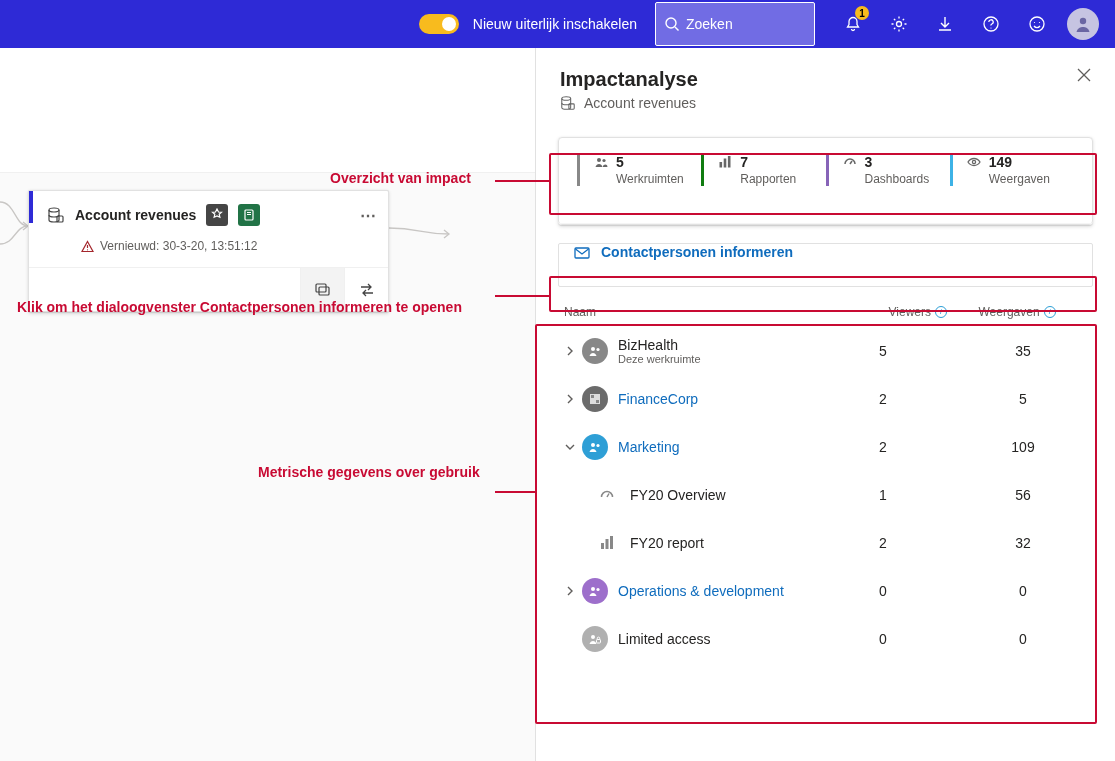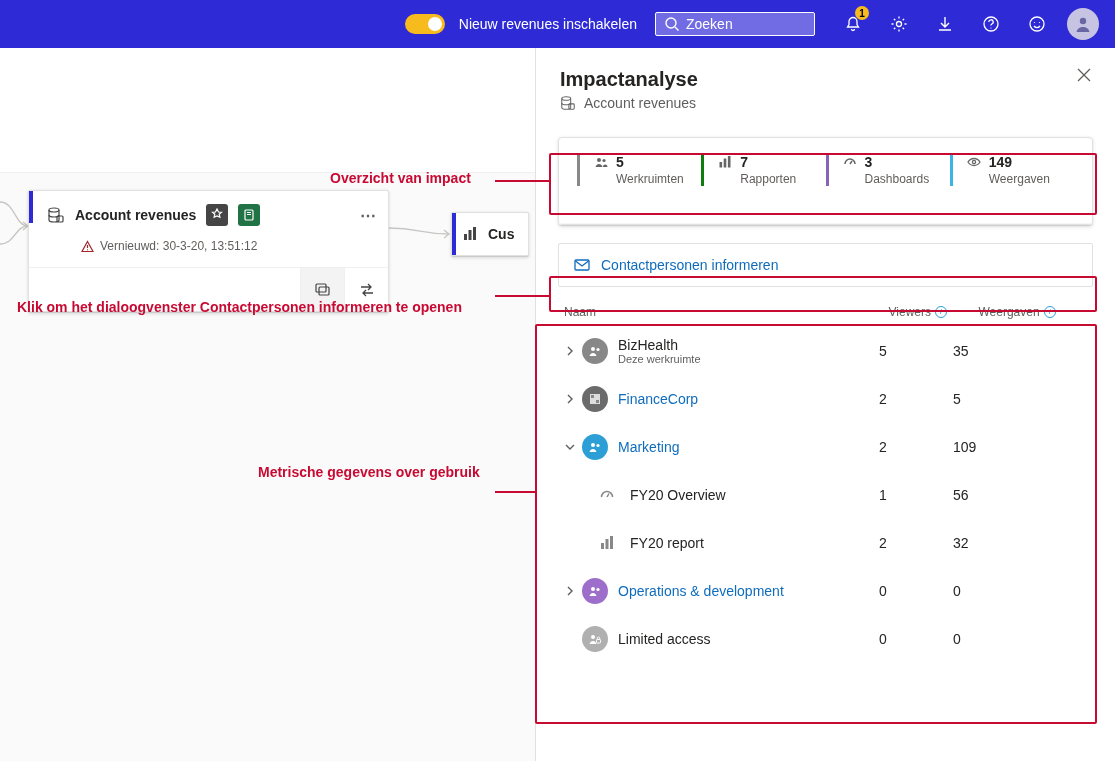--- a/index.html
+++ b/index.html
@@ -20,21 +20,21 @@
   }
   *{box-sizing:border-box;font-family:"Segoe UI","Segoe UI Web",Arial,sans-serif;}
   body{margin:0;width:1115px;height:761px;background:#fff;overflow:hidden;color:var(--text);}
 
   
   .topbar{height:48px;width:100%;background:var(--topbar-bg);display:flex;align-items:center;padding:0 16px 0 0;color:#fff;gap:6px;}
   .topbar .spacer{flex:1;}
   .toggle{width:40px;height:20px;border-radius:10px;background:var(--accent-yellow);position:relative;margin-right:8px;}
   .toggle::after{content:"";position:absolute;right:3px;top:3px;width:14px;height:14px;border-radius:50%;background:#fff;}
   .topbar .label{font-size:14px;margin-right:12px;}
-  .searchbox{width:160px;height:24px;background:var(--search-bg);border:1px solid #fff;border-radius:2px;display:flex;align-items:center;padding:0 8px;gap:6px;color:#fff;font-size:14px;margin-right:12px;}
+  .searchbox{width:160px;height:44px;background:var(--search-bg);border:1px solid #fff;border-radius:2px;display:flex;align-items:center;padding:0 8px;gap:6px;color:#fff;font-size:14px;margin-right:12px;}
   .topicon{width:40px;height:48px;display:flex;align-items:center;justify-content:center;position:relative;}
   .badge{position:absolute;top:6px;right:4px;min-width:14px;height:14px;border-radius:7px;background:var(--accent-yellow);color:#000;font-size:10px;font-weight:600;display:flex;align-items:center;justify-content:center;padding:0 3px;}
   .avatar{width:32px;height:32px;border-radius:50%;background:#C6C4E2;display:flex;align-items:center;justify-content:center;margin-left:4px;}
   svg{display:block;}
 
   
   .canvas{position:absolute;left:0;top:48px;right:0;bottom:0;background:#fff;}
   .canvas-inner{position:absolute;left:0;top:124px;right:0;bottom:0;background:#FAFAFA;border-top:1px solid #F0F0F0;}
 
   
@@ -66,56 +66,56 @@
 
   
   .ovcard{margin:26px 22px 0 22px;border:1px solid var(--panel-border);border-radius:4px;box-shadow:var(--card-shadow);}
   .ovstrip{display:flex;align-items:stretch;padding:16px 18px;gap:0;}
   .ovitem{flex:1;border-left:3px solid;padding:0 14px;display:flex;flex-direction:column;gap:2px;}
   .ovitem .top{display:flex;align-items:center;gap:8px;font-size:14px;font-weight:600;}
   .ovitem .btm{font-size:12px;color:var(--text-muted);padding-left:22px;}
   .ovempty{height:22px;border-bottom:1px solid #F5F5F5;}
 
   
-  .notify{margin:18px 22px 0 22px;height:44px;border:1px solid var(--panel-border);border-radius:2px;display:flex;align-items:center;gap:10px;padding:0 14px;font-size:14px;color:var(--link);}
+  .notify{margin:18px 22px 0 22px;height:44px;border:1px solid var(--panel-border);border-radius:2px;display:flex;align-items:flex-start;gap:10px;padding:0 14px;font-size:14px;color:var(--link);font-weight:bold;}
   .notify svg{color:var(--link);}
 
   
   .tblhdr{display:flex;align-items:center;margin:18px 22px 0 22px;padding:0 6px 8px 6px;font-size:12px;color:var(--text-muted);}
   .c-name{flex:1;}
   .c-viewers{width:140px;text-align:center;display:flex;align-items:center;justify-content:flex-end;gap:4px;}
   .c-views{width:140px;text-align:center;display:flex;align-items:center;justify-content:center;gap:4px;}
   .infcirc{width:12px;height:12px;border:1px solid #2E9FD6;border-radius:50%;display:inline-flex;align-items:center;justify-content:center;font-size:8px;color:#2E9FD6;font-style:italic;line-height:1;}
 
   .tblbody{margin:0 22px;}
   .trow{display:flex;align-items:center;height:48px;font-size:14px;}
   .trow .exp{width:24px;display:flex;justify-content:center;color:#605E5C;}
   .trow .ws{width:26px;height:26px;border-radius:50%;display:flex;align-items:center;justify-content:center;margin-right:10px;color:#fff;}
   .trow.sub{padding-left:36px;}
   .trow.sub .ws{background:transparent;}
   .trow .namecol{flex:1;display:flex;flex-direction:column;justify-content:center;}
   .trow .namecol .n{color:var(--link);}
   .trow .namecol .n.black{color:var(--text);}
   .trow .namecol .s{font-size:11px;color:var(--text-muted);}
   .trow .vcol{width:140px;text-align:center;}
-  .trow .wcol{width:140px;}
+  .trow .wcol{width:140px;text-align:center;}
 
   
   .callout-box{position:absolute;border:2px solid var(--callout-red);border-radius:2px;pointer-events:none;}
   .callout-text{position:absolute;color:var(--callout-red);font-size:14px;font-weight:600;text-align:right;white-space:nowrap;}
   .callout-line{position:absolute;height:2px;background:var(--callout-red);}
 
 </style>
 </head>
 <body>
 
 <div class="topbar">
   <div class="spacer"></div>
   <div class="toggle"></div>
-  <div class="label">Nieuw revenues inschakelen</div>
+  <div class="label">Nieuw uiterlijk inschakelen</div>
   <div class="searchbox">
     <svg width="16" height="16" viewBox="0 0 16 16">
         <circle cx="7" cy="7" r="5" stroke="#fff" stroke-width="1.4" fill="none"></circle>
         <line x1="11" y1="11" x2="14.5" y2="14.5" stroke="#fff" stroke-width="1.4"></line>
       </svg>
     <span>Zoeken</span>
   </div>
   <div class="topicon">
     <svg width="18" height="18" viewBox="0 0 18 18" fill="none" stroke="#fff" stroke-width="1.3">
         <path d="M9 2.5a4 4 0 0 1 4 4v3l1.5 2.5H3.5L5 9.5v-3a4 4 0 0 1 4-4z"></path>
@@ -211,29 +211,20 @@
       </div>
       <div class="ftrbtn">
         <svg width="18" height="18" viewBox="0 0 18 18" fill="none" stroke="#444" stroke-width="1.3">
             <path d="M3 6h10M10 3l3 3-3 3"></path>
             <path d="M15 12H5M8 9l-3 3 3 3"></path>
           </svg>
       </div>
     </div>
   </div>
 
-  <div class="cuscard">
-    <div class="bluebar"></div>
-    <svg width="16" height="16" viewBox="0 0 16 16" fill="#444">
-        <rect x="2" y="8" width="3" height="6"></rect>
-        <rect x="6.5" y="4" width="3" height="10"></rect>
-        <rect x="11" y="1" width="3" height="13"></rect>
-      </svg>
-    <span>Cus</span>
-  </div>
 </div>
 
 <div class="panel">
   <div class="phdr">
     <div>
       <div class="ptitle">Impactanalyse</div>
       <div class="psub">
         <svg width="16" height="16" viewBox="0 0 18 18" fill="none" stroke="#666" stroke-width="1.2">
             <ellipse cx="7" cy="4" rx="5" ry="2"></ellipse>
             <path d="M2 4v5c0 1.1 2.2 2 5 2s5-.9 5-2V4"></path>

